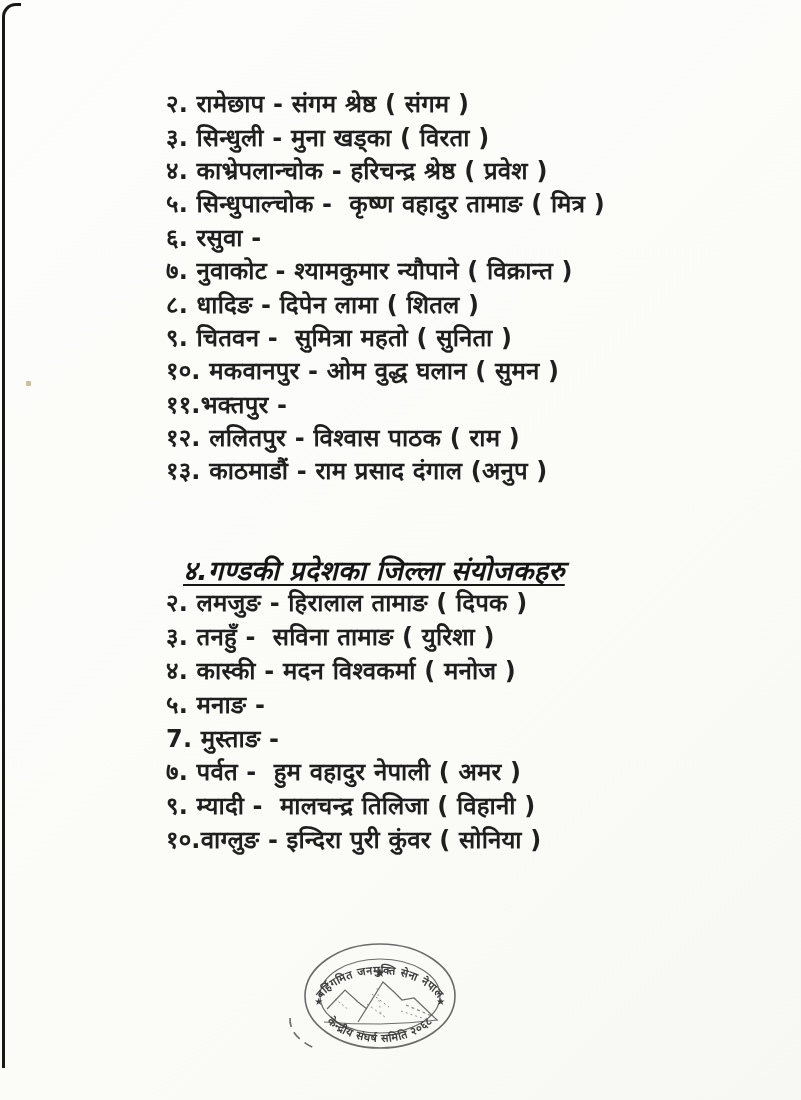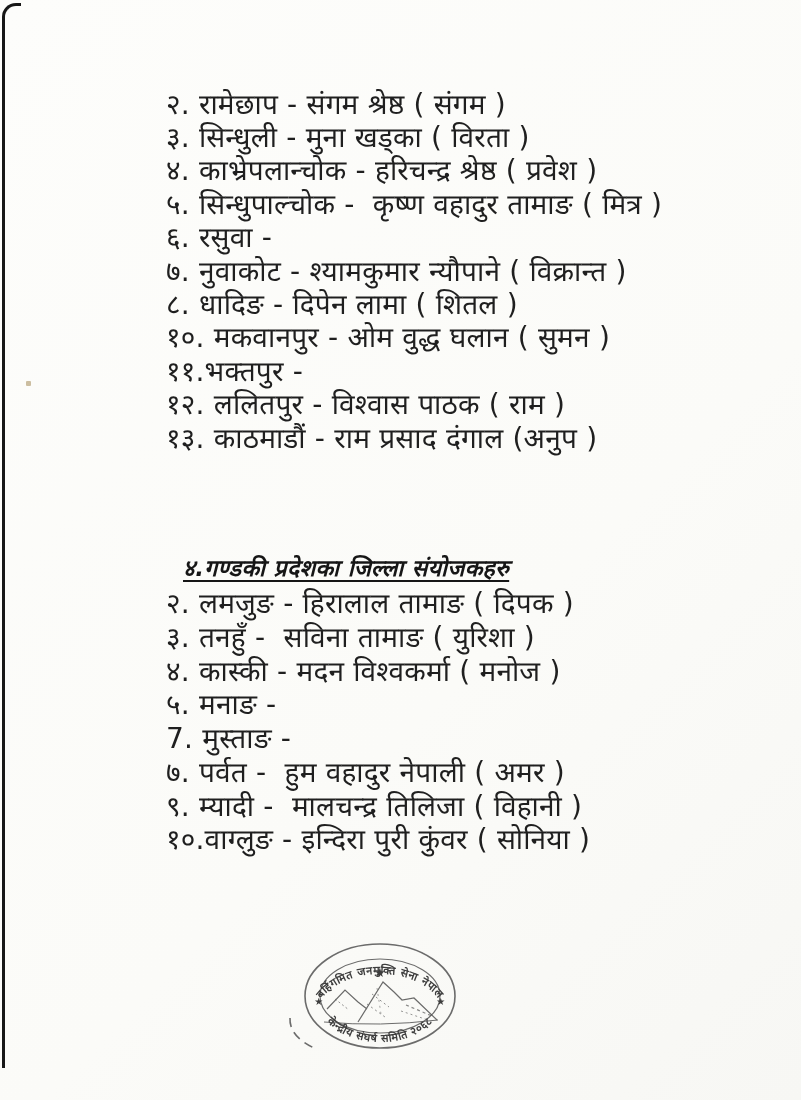--- a/index.html
+++ b/index.html
@@ -20,29 +20,29 @@
     border-top-left-radius:14px;
     pointer-events:none;
   }
   .speck{
     position:absolute;left:26px;top:381px;width:5px;height:5px;border-radius:1px;
     background:#c3b390;opacity:.85;
   }
   .doc-list{position:absolute;}
   .doc-line{
     height:33.4px;display:flex;align-items:center;
-    font-size:28px;font-weight:400;letter-spacing:.2px;
+    font-size:24px;font-weight:700;letter-spacing:.2px;
     color:#1f1f1f;white-space:pre;
   }
   .list-bagmati{left:166px;top:86px;}
   .list-gandaki{left:166px;top:585px;}
   .list-gandaki .doc-line{height:33.8px;}
   .section-heading{
     position:absolute;left:183px;top:551px;
-    font-size:23px;font-weight:700;font-style:italic;letter-spacing:.3px;
+    font-size:27px;font-weight:700;font-style:italic;letter-spacing:.3px;
     color:#161616;
     text-decoration:underline;text-decoration-thickness:1.8px;text-underline-offset:4px;
     white-space:pre;
   }
   .stamp-svg{position:absolute;left:260px;top:911px;width:240px;height:170px;}
   .stamp-ink{stroke:#4c4c4c;fill:none;opacity:.82;}
   .stamp-text{
     fill:#3d3d3d;stroke:none;
     font-family:"DejaVu Sans","Liberation Sans",sans-serif;
     font-weight:600;letter-spacing:.5px;
@@ -57,20 +57,21 @@
   <div class="speck"></div>
 
   <div class="doc-list list-bagmati">
     <div class="doc-line">२. रामेछाप - संगम श्रेष्ठ ( संगम )</div>
     <div class="doc-line">३. सिन्धुली - मुना खड्का ( विरता )</div>
     <div class="doc-line">४. काभ्रेपलान्चोक - हरिचन्द्र श्रेष्ठ ( प्रवेश )</div>
     <div class="doc-line">५. सिन्धुपाल्चोक -  कृष्ण वहादुर तामाङ ( मित्र )</div>
     <div class="doc-line">६. रसुवा -</div>
     <div class="doc-line">७. नुवाकोट - श्यामकुमार न्यौपाने ( विक्रान्त )</div>
     <div class="doc-line">८. धादिङ - दिपेन लामा ( शितल )</div>
+    <div class="doc-line">९. चितवन -  सुमित्रा महतो ( सुनिता )</div>
     <div class="doc-line">१०. मकवानपुर - ओम वुद्ध घलान ( सुमन )</div>
     <div class="doc-line">११.भक्तपुर -</div>
     <div class="doc-line">१२. ललितपुर - विश्वास पाठक ( राम )</div>
     <div class="doc-line">१३. काठमाडौं - राम प्रसाद दंगाल (अनुप )</div>
   </div>
 
   <div class="section-heading">४.गण्डकी प्रदेशका जिल्ला संयोजकहरु</div>
 
   <div class="doc-list list-gandaki">
     <div class="doc-line">२. लमजुङ - हिरालाल तामाङ ( दिपक )</div>

